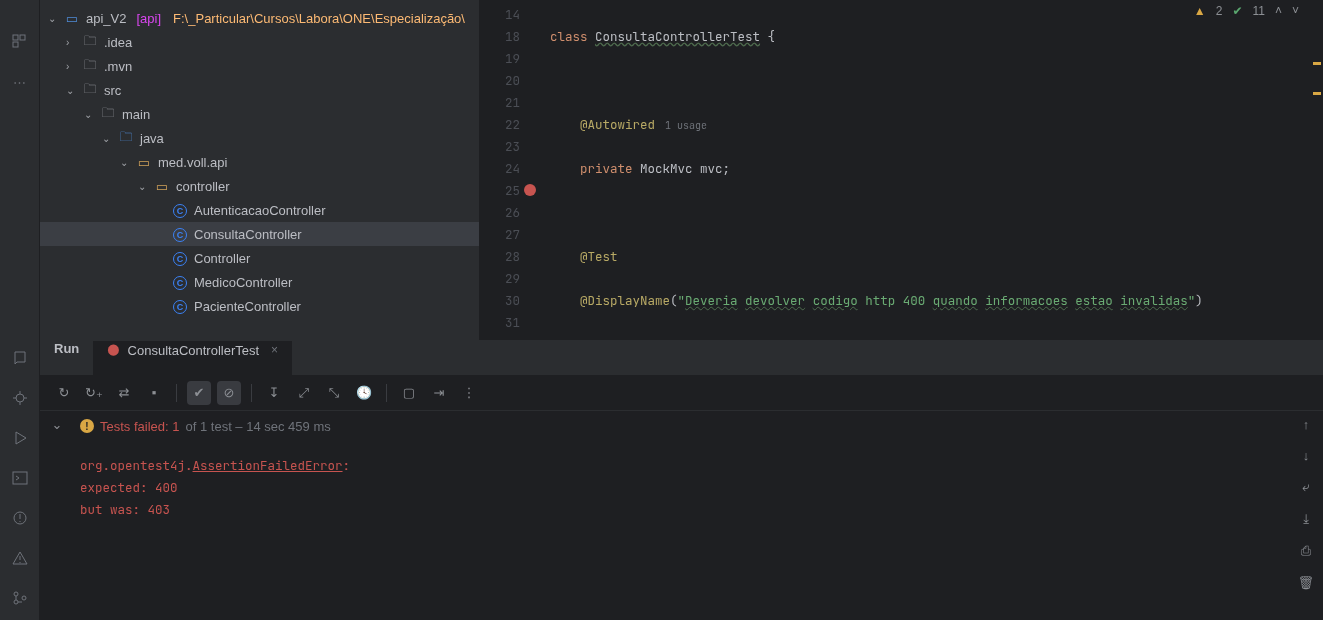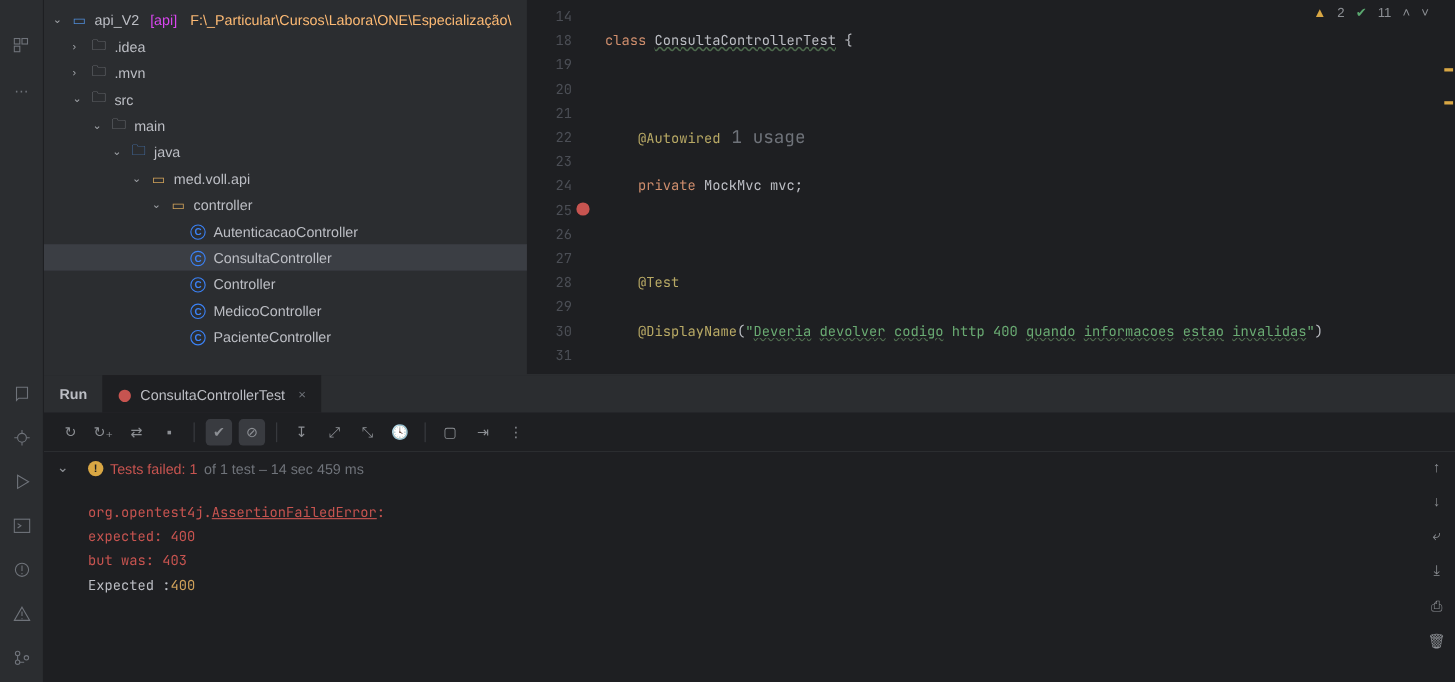--- a/index.html
+++ b/index.html
@@ -59,39 +59,39 @@
   font-family:"JetBrains Mono",Consolas,monospace; font-size:12.5px;
   line-height:22px; white-space:pre; overflow:hidden;
 }
 .code-line{height:22px}
 .kw{color:#cf8e6d}
 .ann{color:#b8a965}
 .type{color:#bcbec4}
 .str{color:#6aab73}
 .typo{color:#6aab73; text-decoration:underline wavy #4e6b4e; text-decoration-thickness:1px;}
 .param{color:#bcbec4}
-.usage{color:#6f737a;font-size:16px;margin-left:10px}
+.usage{color:#6f737a;font-size:10px;margin-left:10px}
 .editor-badges{
   position:absolute; right:24px; top:4px; display:flex; gap:10px; align-items:center;
   color:#8c8f94; font-size:12px;
 }
 .tri-warn{color:#d9a744}
 .tick{color:#5aa76f}
 .editor-stripe{position:absolute;right:0;top:0;width:12px;height:100%}
 .stripe-mark{position:absolute;right:2px;width:8px;height:3px}
 
 .run-panel {
   height:280px; background:#1e1f22; border-top:1px solid #2b2d30;
   display:flex; flex-direction:column;
 }
 .run-tabs{
   height:34px; background:#2b2d30; display:flex; align-items:center; gap:0;
 }
 .run-tab{
-  height:34px; display:flex; align-items:center; gap:8px; padding:0 14px;
+  height:34px; display:flex; align-items:flex-start; gap:8px; padding:0 14px;
   color:#bcbec4; font-weight:600;
 }
 .run-tab.file{background:#1e1f22;font-weight:400;border-top:2px solid transparent}
 .tab-icon{font-size:11px;color:#c75450}
 .close-x{color:#6f737a;font-size:12px;margin-left:4px}
 .run-toolbar{
   height:36px; display:flex; align-items:center; gap:6px; padding:0 12px;
   border-bottom:1px solid #2b2d30;
 }
 .tb-btn{width:24px;height:24px;display:flex;align-items:center;justify-content:center;color:#8c8f94;border-radius:4px}
@@ -337,21 +337,20 @@
       <div class="run-content">
         <div class="status-line">
           <span class="fail-icon">!</span>
           <span class="fail-red">Tests failed: 1</span>
           <span class="fail-dim">of 1 test – 14 sec 459 ms</span>
         </div>
         <div class="console">
 <div><span class="red">org.opentest4j.</span><span class="err-u">AssertionFailedError</span><span class="red">:</span></div>
 <div class="red">expected: 400</div>
 <div class="red"> but was: 403</div>
-<div><span class="grey">Expected :</span><span class="yel">400</span></div>
         </div>
       </div>
       <div class="run-right-gutter">
         <span>↑</span>
         <span>↓</span>
         <span>⤶</span>
         <span>⤓</span>
         <span>⎙</span>
         <span>🗑</span>
       </div>

